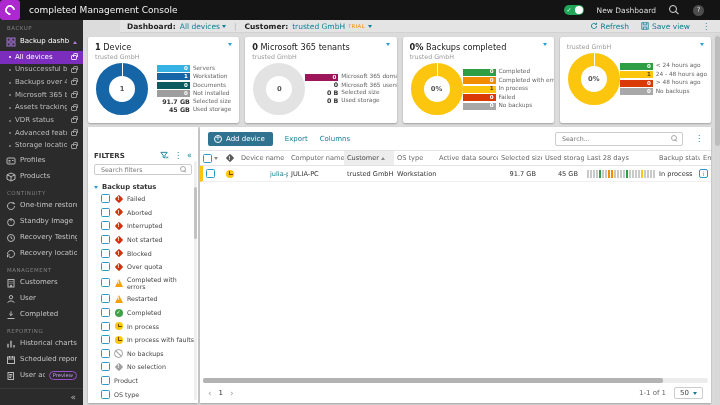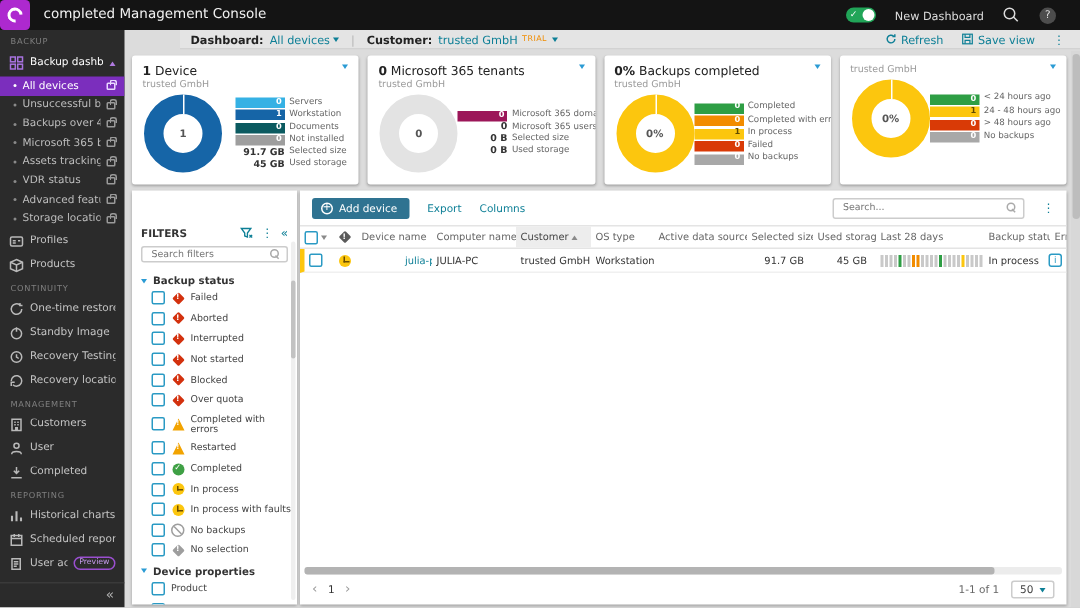--- a/index.html
+++ b/index.html
@@ -565,24 +565,20 @@
               <div class="fitem">
                 <span class="cb"></span>
                 <span class="si circle-gray"></span>
                 <span>No backups</span>
               </div>
               <div class="fitem">
                 <span class="cb"></span>
                 <span class="si diamond gray"></span>
                 <span>No selection</span>
               </div>
-              <div class="fgroup">
-                <i class="tri-down"></i>
-                <span>Device properties</span>
-              </div>
               <div class="fitem">
                 <span class="cb"></span>
                 <span>Product</span>
               </div>
               <div class="fitem">
                 <span class="cb"></span>
                 <span>OS type</span>
               </div>
               <div class="fitem">
                 <span class="cb"></span>

